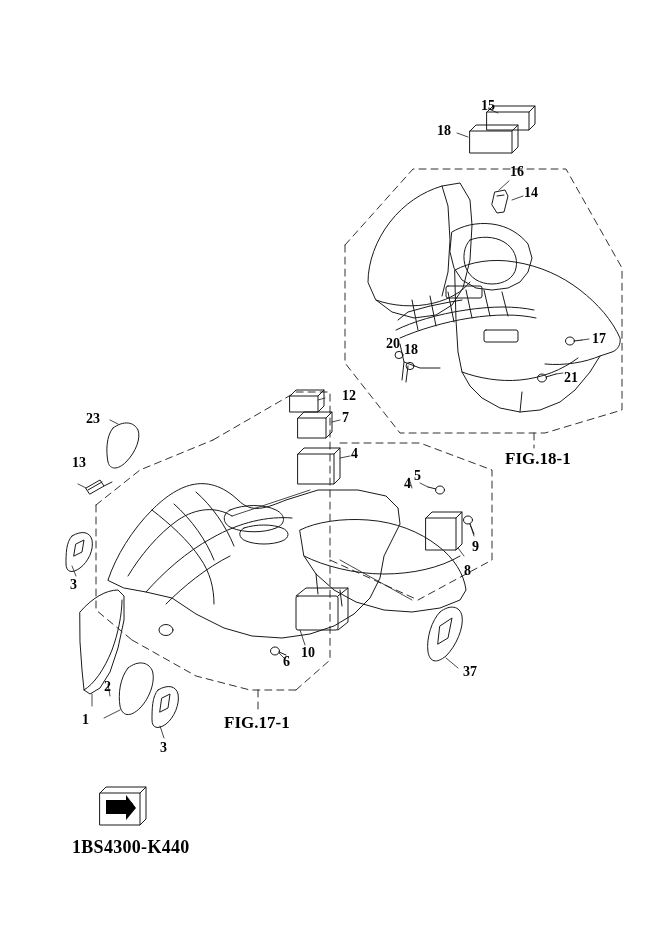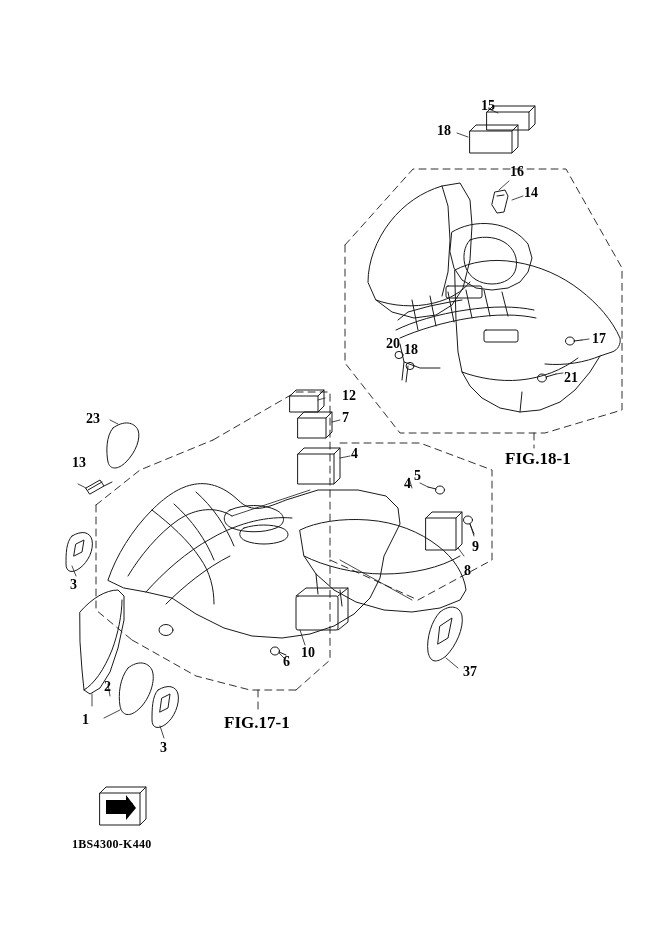--- a/index.html
+++ b/index.html
@@ -39,21 +39,21 @@
     position: absolute;
     font-family: "Liberation Serif", serif;
     font-size: 17px;
     font-weight: bold;
     color: #000;
     white-space: nowrap;
   }
   .partno {
     position: absolute;
     font-family: "Liberation Serif", serif;
-    font-size: 12px;
+    font-size: 18px;
     font-weight: bold;
     color: #000;
     letter-spacing: 0.3px;
     white-space: nowrap;
   }
   .fwdbox {
     position: absolute;
     font-family: "Liberation Sans", sans-serif;
     font-size: 10px;
     font-weight: bold;

